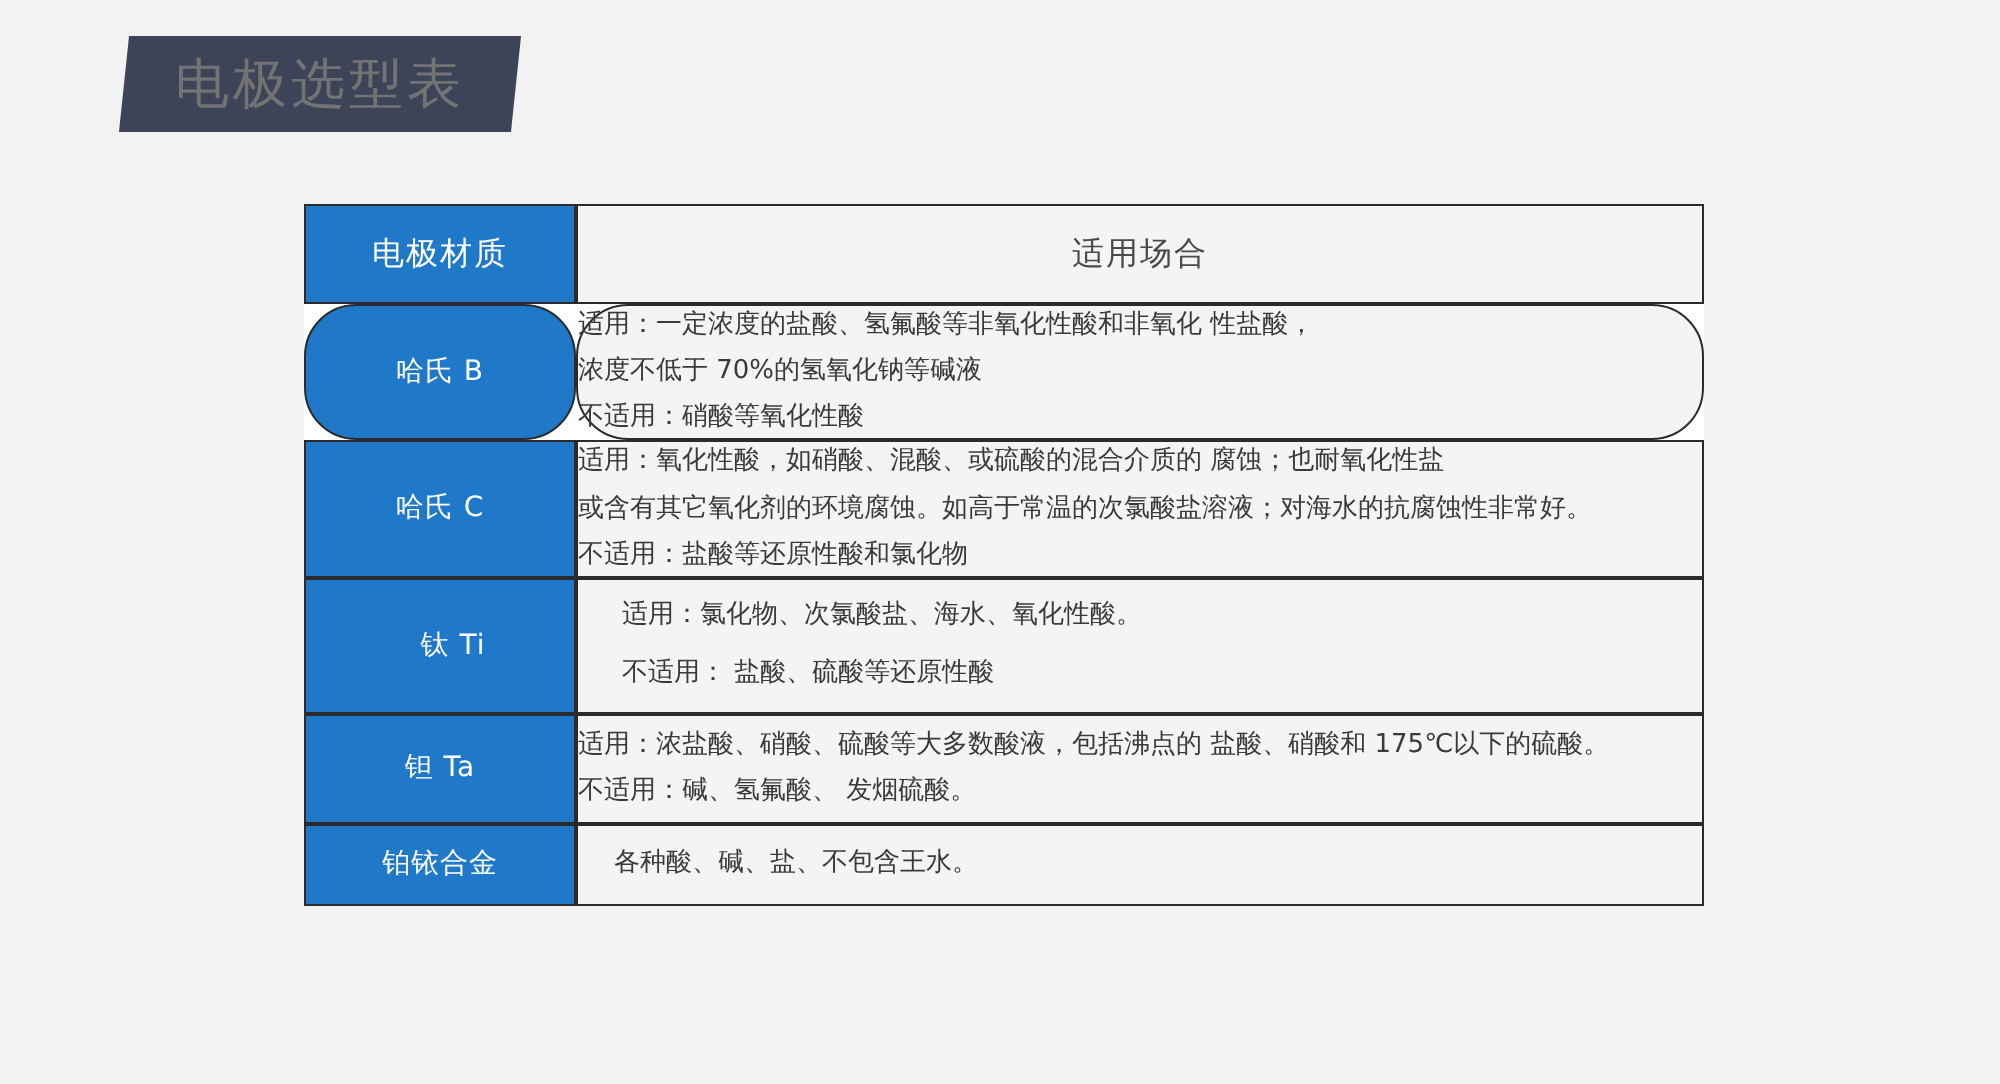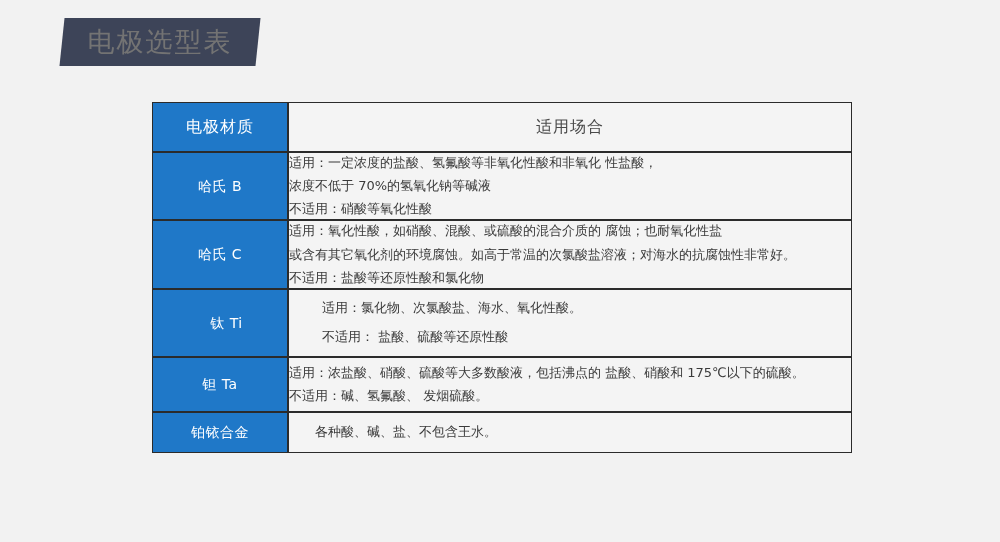--- a/index.html
+++ b/index.html
@@ -106,30 +106,30 @@
   }
   td.use p {
     margin: 0;
     padding: 0;
   }
   td.use p + p { margin-top: 3px; }
 
   
   tr.r-head td { height: 36px; }
   tr.r0 td { height: 50px; }
-  tr.r1 td { height: 62px; }
+  tr.r1 td { height: 62px; border-radius: 26px; }
   tr.r2 td { height: 55px; }
   tr.r3 td { height: 66px; padding-left: 13px; }
   tr.r4 td { height: 53px; }
   tr.r5 td { height: 39px; }
 
   tr.r0 .use p + p { margin-top: 9px; }
   tr.r3 .use p + p { margin-top: 9px; }
-  tr.r3 .use { padding-left: 33px; }
-  tr.r5 .use { padding-left: 26px; }
+  tr.r3 .use { padding-left: 22px; }
+  tr.r5 .use { padding-left: 18px; }
 </style>
 </head>
 <body>
 
 <div class="title-wrap">
   <div class="title-shape"></div>
   <div class="title-text">电极选型表</div>
 </div>
 
 <div class="table-wrap">

